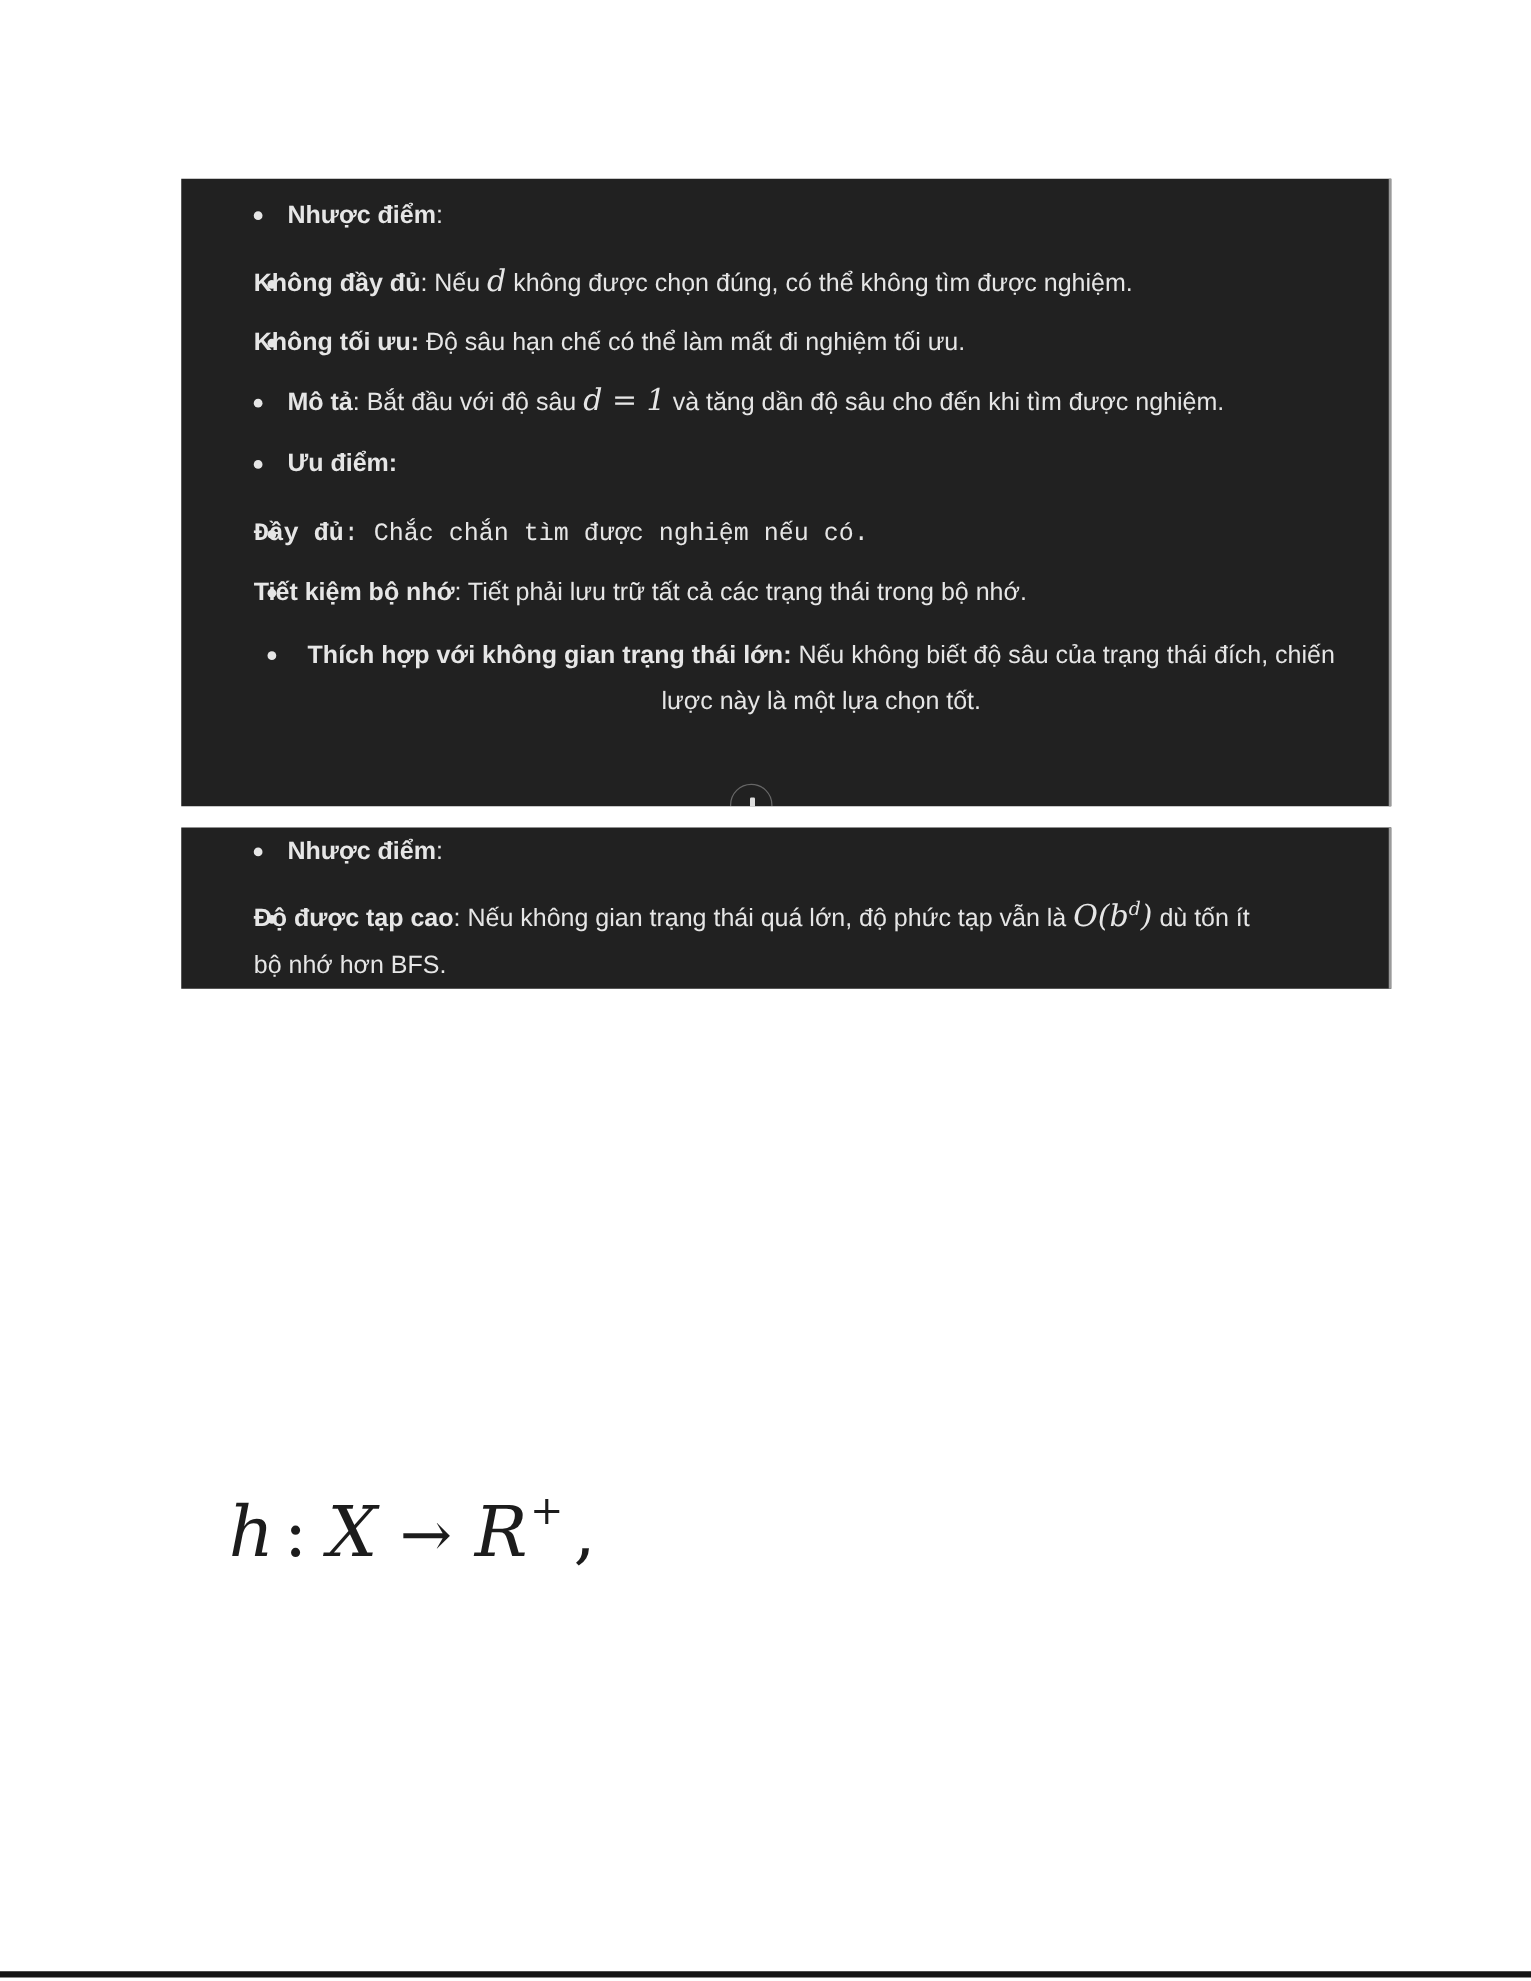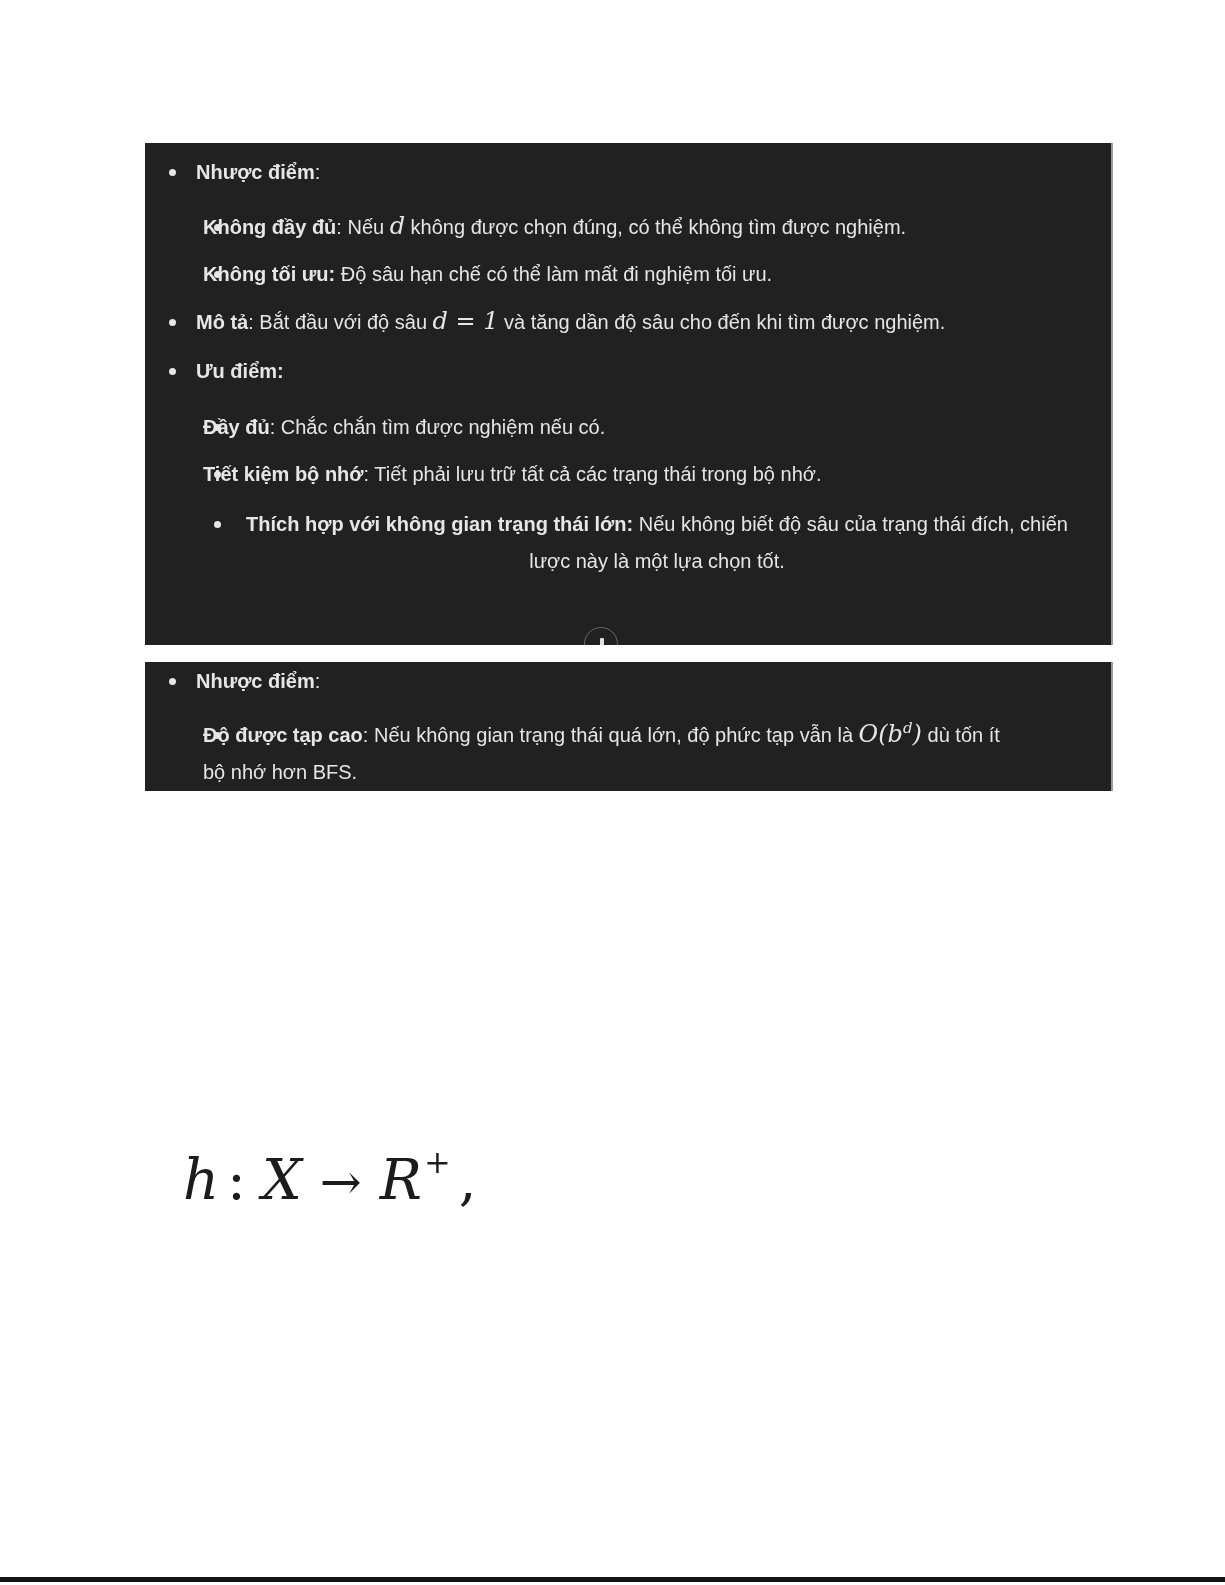--- a/index.html
+++ b/index.html
@@ -11,21 +11,21 @@
   .panel{
     position:absolute;left:145px;width:968px;
     background:#212121;color:#e6e6e6;
     border-right:2px solid #9a9a9a;
     font-size:20px;line-height:37px;
     overflow:hidden;box-sizing:border-box;
   }
   #panel1{top:143px;height:502px;padding-top:11px;}
   #panel2{top:662px;height:129px;padding-top:1px;}
   .row{position:relative;}
-  .row.l1{padding-left:51px;}
+  .row.l1{padding-left:51px;margin-left:34px;}
   .row.l2{padding-left:58px;}
   .row.head{padding-left:5px;}
   .row.l1 > .dot{
     position:absolute;left:24px;top:15px;width:7px;height:7px;
     border-radius:50%;background:#e6e6e6;
   }
   .row.l2 > .dot{
     position:absolute;left:69px;top:15px;width:7px;height:7px;
     border-radius:50%;background:#e6e6e6;
   }
@@ -36,34 +36,34 @@
   }
   .math-sup{
     font-family:"DejaVu Serif",serif;font-style:italic;
     font-size:15px;vertical-align:9px;line-height:0;
   }
   .m-top18{margin-top:18px;}
   .m-top10{margin-top:10px;}
   .m-top28{margin-top:28px;}
   .m-top11{margin-top:11px;}
   .m-top12{margin-top:12px;}
-  .m-top19{margin-top:19px;}
+  .m-top19{margin-top:19px;font-family:Liberation Mono, monospace;}
   .m-top13{margin-top:13px;text-align:center;}
   .m-top17{margin-top:17px;}
   .click-circle{
     position:absolute;left:439px;top:484px;width:34px;height:34px;
     border-radius:50%;border:1.5px solid rgba(215,215,215,0.38);
     box-sizing:border-box;
   }
   .click-dot{
     position:absolute;left:455px;top:495px;width:4px;height:8px;
     background:rgba(255,255,255,0.85);border-radius:1px;
   }
   .formula{
-    position:absolute;left:183px;top:1143px;height:80px;
+    position:absolute;left:183px;top:1189px;height:80px;
     font-family:"DejaVu Serif",serif;font-size:56px;color:#1c1c1c;
     filter:blur(0.5px);white-space:nowrap;
   }
   .f-it{font-style:italic;}
   .f-colon{margin:0 16px 0 8px;}
   .f-arrow{margin:0 18px;font-size:50px;}
   .f-sup{font-size:32px;vertical-align:26px;margin-left:2px;}
   .f-comma{margin-left:8px;}
   .footer-bar{
     position:absolute;left:0;top:1577px;width:1225px;height:5px;

